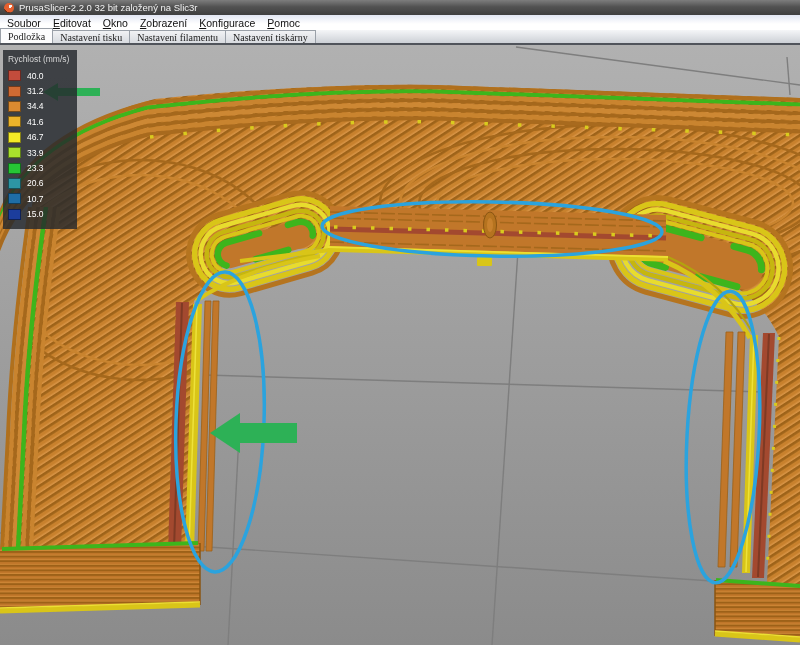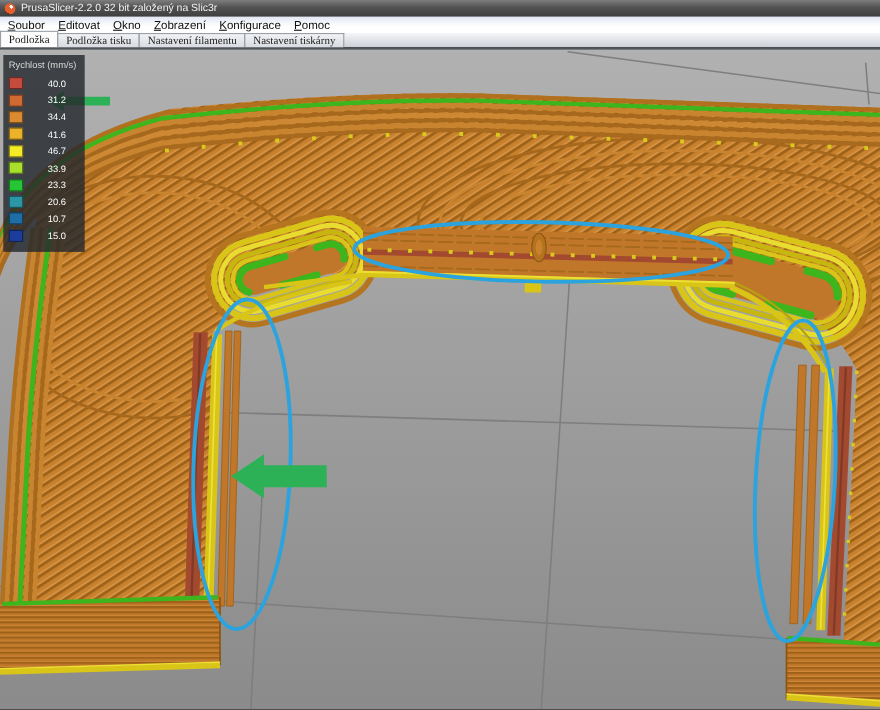--- a/index.html
+++ b/index.html
@@ -28,23 +28,23 @@
          background:linear-gradient(#f1f2f4,#d8dbe0); border:1px solid #9aa0a8; border-bottom:none;
          margin-right:-1px; white-space:nowrap; }
   .tab.active { background:#fcfcfd; height:15px; }
 
   
   .viewport { position:relative; width:800px; height:600px; flex:0 0 600px; background:#9c9c9c; }
   .viewport svg { display:block; }
 
   
   .legend { position:absolute; left:3px; top:5px; width:74px; height:179px;
-            background:rgba(37,40,45,0.82); padding:4px 17px 0 5px; }
+            background:rgba(37,40,45,0.82); padding:4px 0 0 5px; }
   .legend-title { font-size:8.5px; color:#d9d9d9; margin-bottom:4px; white-space:nowrap; }
-  .legend-row { display:flex; align-items:center; gap:6px; height:15.4px;justify-content:space-between; }
+  .legend-row { display:flex; align-items:center; gap:6px; height:15.4px; }
   .swatch { width:13px; height:11px; border:1px solid rgba(0,0,0,0.45); flex:0 0 13px; }
   .legend-value { font-size:8.5px; color:#ffffff; }
 </style>
 </head>
 <body>
 
 <div class="window">
 
   <div class="titlebar">
     <span class="app-icon"></span>
@@ -55,21 +55,21 @@
     <span class="menu-item"><u>S</u>oubor</span>
     <span class="menu-item"><u>E</u>ditovat</span>
     <span class="menu-item"><u>O</u>kno</span>
     <span class="menu-item"><u>Z</u>obrazení</span>
     <span class="menu-item"><u>K</u>onfigurace</span>
     <span class="menu-item"><u>P</u>omoc</span>
   </div>
 
   <div class="tabbar">
     <span class="tab active">Podložka</span>
-    <span class="tab">Podložka tisku</span>
+    <span class="tab">Nastavení tisku</span>
     <span class="tab">Nastavení filamentu</span>
     <span class="tab">Nastavení tiskárny</span>
   </div>
 
   <div class="viewport">
 
     <svg width="800" height="600" viewBox="0 0 800 600">
       <defs>
         <linearGradient id="bedGrad" x1="0" y1="0" x2="0" y2="1">
           <stop offset="0" stop-color="#b1b1b1"></stop>

